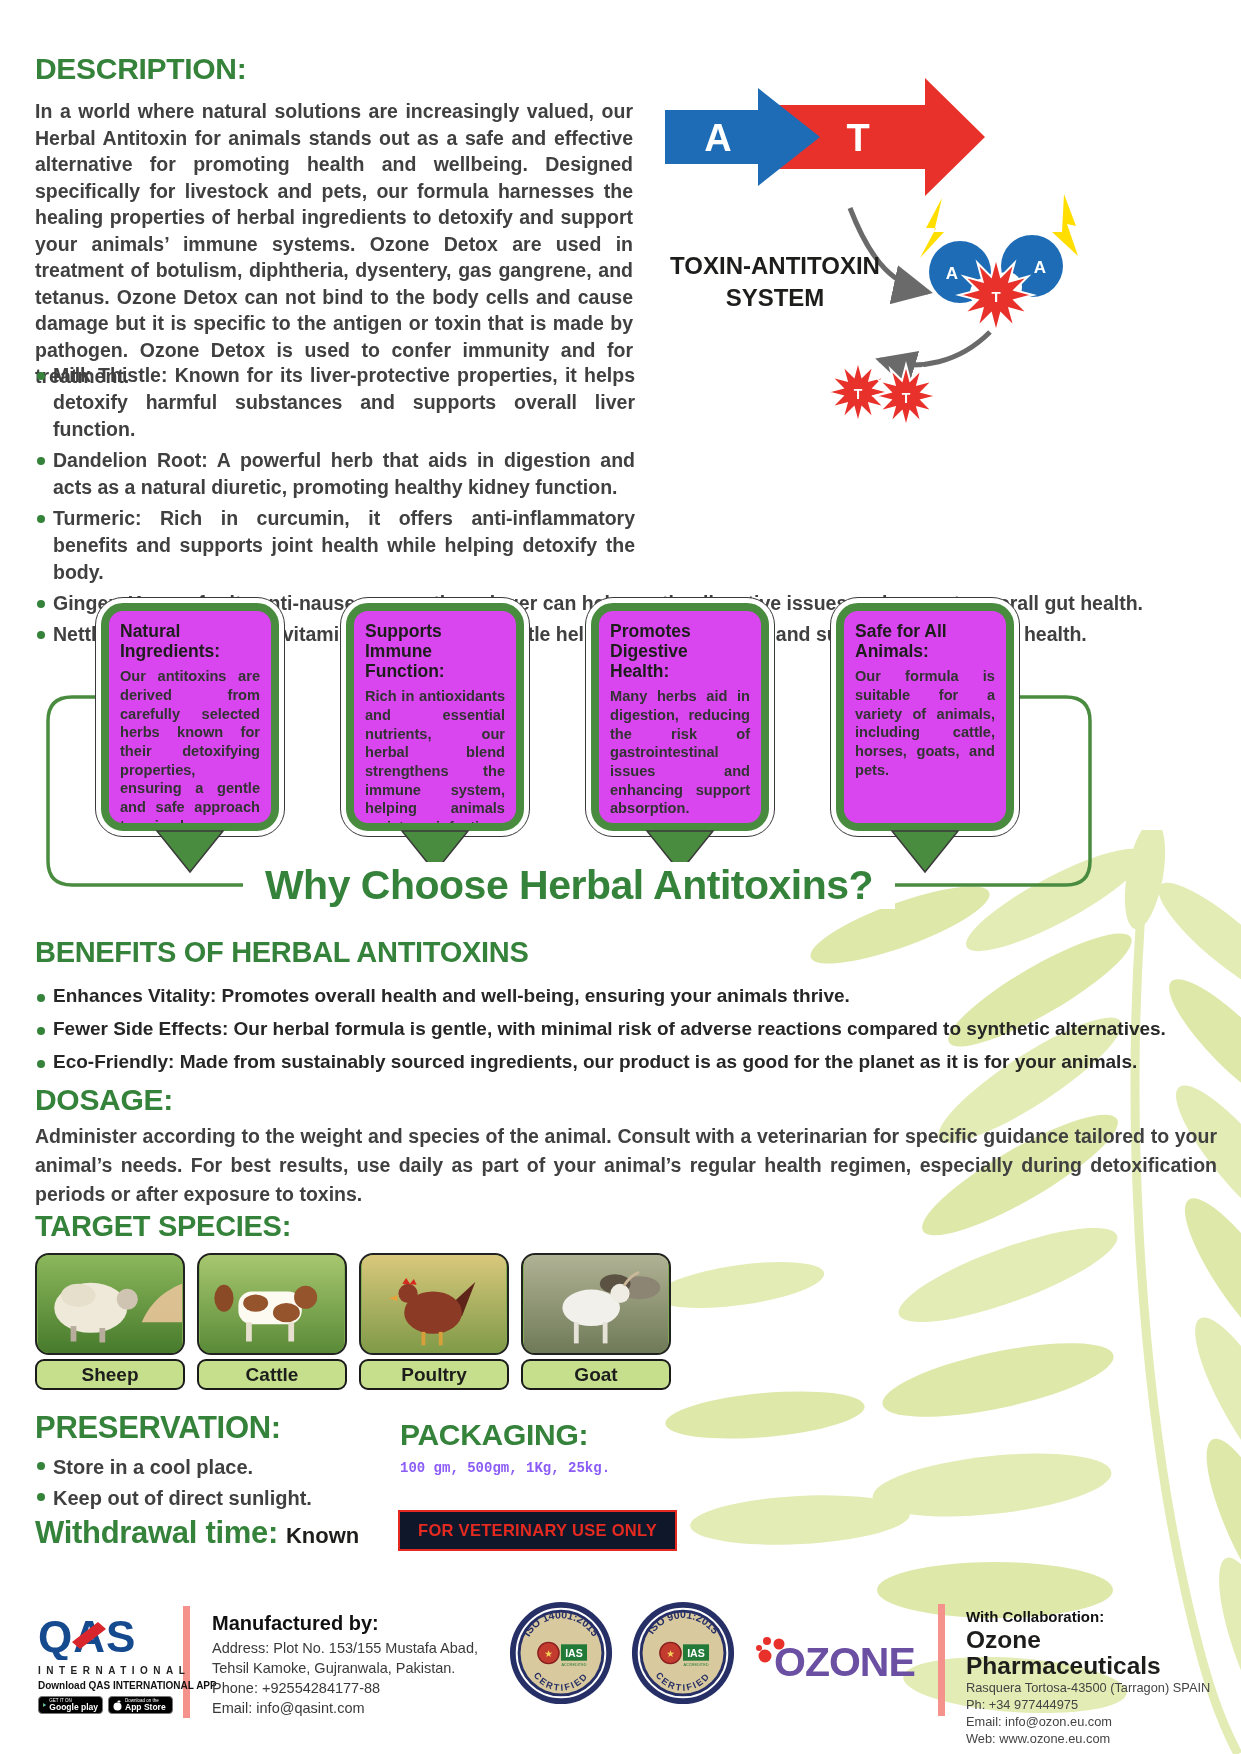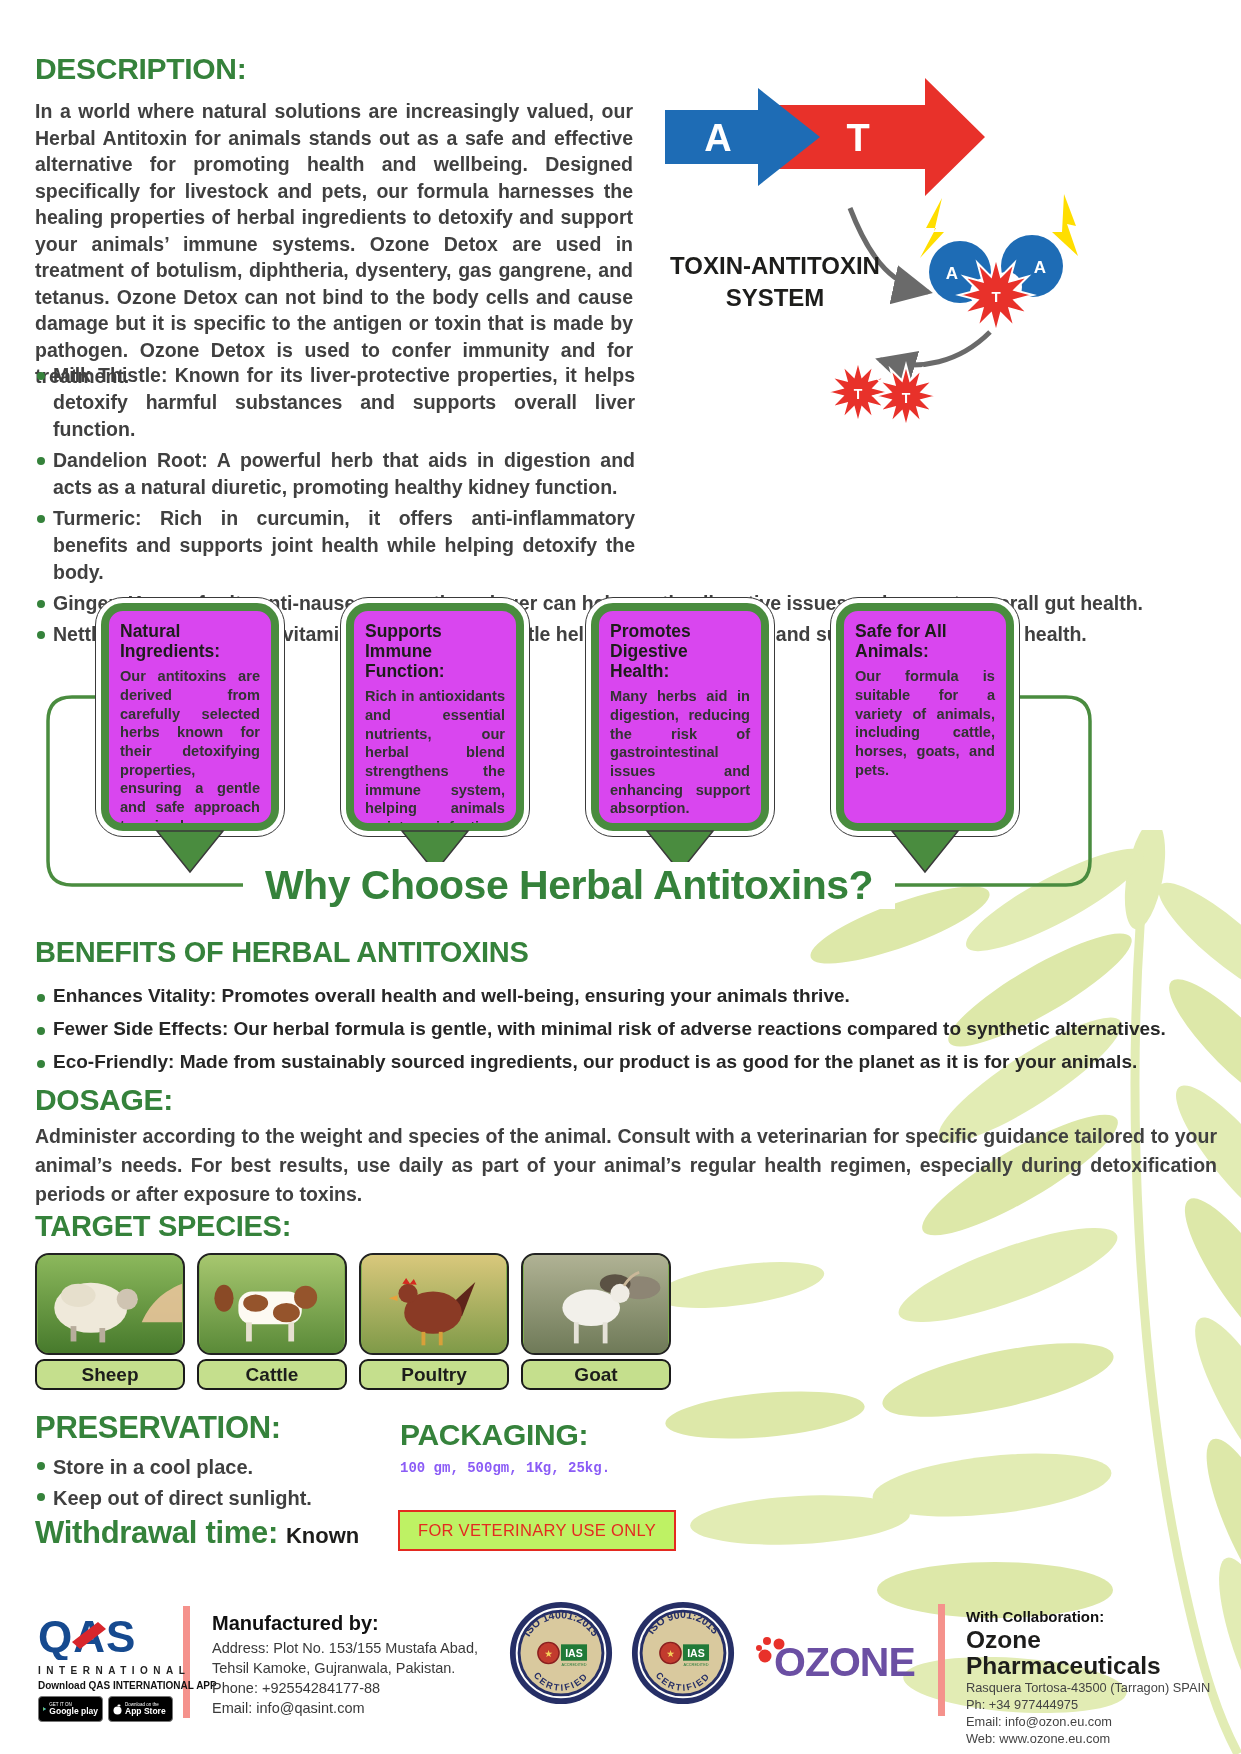--- a/index.html
+++ b/index.html
@@ -52,31 +52,31 @@
        display:flex;align-items:center;justify-content:center;font-size:19px;font-weight:bold;color:#1d1d1b;}
   
   #pres-h{left:35px;top:1410px;font-size:31px;}
   #pres-list{left:35px;top:1452px;width:360px;}
   #pres-list li{font-size:20px;line-height:30px;margin-bottom:1px;}
   #withdraw{left:35px;top:1515px;}
   #withdraw .wlab{color:#35823B;font-weight:bold;font-size:31px;letter-spacing:-.3px;}
   #withdraw .wval{color:#1d1d1b;font-weight:bold;font-size:22px;margin-left:8px;}
   #pack-h{left:400px;top:1418px;font-size:30px;}
   #pack-body{left:400px;top:1460px;font-size:14px;font-weight:bold;color:#8b5cf6;font-family:Liberation Mono, monospace;}
-  #vet-box{left:398px;top:1510px;border:2.5px solid #E42A20;color:#E42A20;font-weight:normal;
-           font-size:16.5px;padding:9px 18px;letter-spacing:.3px;background:#bef264;}
+  #vet-box{left:398px;top:1510px;border:2.5px solid #E42A20;color:#E42A20;font-weight:bold;
+           font-size:16.5px;padding:9px 18px;letter-spacing:.3px;background:#0f172a;}
   
   .pink-div{width:7px;background:#F5928C;}
   #div1{left:183px;top:1606px;height:112px;}
   #div2{left:938px;top:1604px;height:112px;}
   #qas-block{left:38px;top:1612px;width:140px;}
   #qas-sub{font-size:10px;letter-spacing:5.5px;color:#222;font-weight:bold;margin-top:1px;}
   #qas-dl{font-size:10px;font-weight:bold;color:#111;margin-top:4px;white-space:nowrap;}
   .badge-row{display:flex;gap:5px;margin-top:5px;}
-  .store-badge{width:65px;height:26px;background:#000;border:1px solid #777;border-radius:4px;
+  .store-badge{width:65px;height:18px;background:#000;border:1px solid #777;border-radius:4px;
         display:flex;align-items:center;gap:3px;padding:2px 4px;color:#fff;}
   .store-badge .txt{display:flex;flex-direction:column;line-height:1;}
   .store-badge .t1{font-size:4.5px;}
   .store-badge .t2{font-size:8.5px;font-weight:bold;white-space:nowrap;}
   #manu-block{left:212px;top:1612px;width:270px;}
   #manu-block .mh{font-size:20px;font-weight:bold;color:#111;margin-bottom:3px;}
   #manu-block .ml{font-size:14.5px;color:#3a3a3a;line-height:20px;}
   .iso-badge{width:106px;height:106px;}
   #iso1{left:508px;top:1600px;}
   #iso2{left:630px;top:1600px;}

